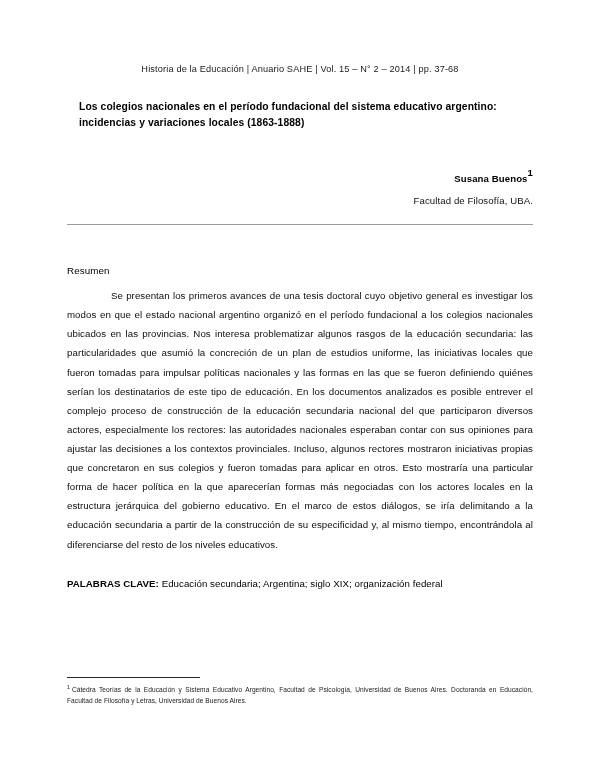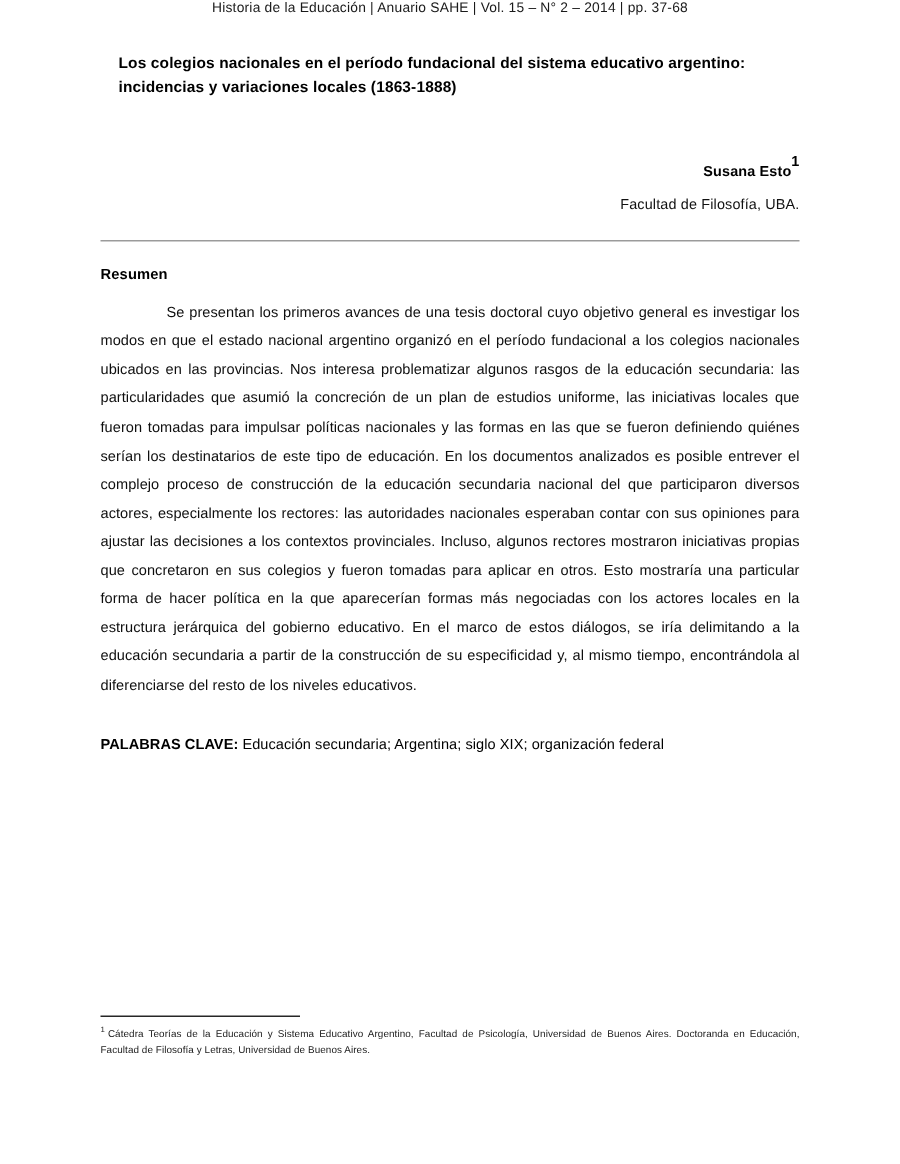--- a/index.html
+++ b/index.html
@@ -23,20 +23,21 @@
     box-sizing: border-box;
     padding: 0 67px;
   }
 
   
   .running-head {
     text-align: center;
     font-size: 9.2px;
     letter-spacing: 0.15px;
     color: #1a1a1a;
+    padding-top: 64px;
     line-height: 1.2;
   }
 
   
   .title-block {
     margin-top: 24px;
   }
   .doc-title {
     font-size: 10.3px;
     font-weight: bold;
@@ -74,23 +75,23 @@
   .rule {
     margin-top: 14px;
     height: 0;
     border: 0;
     border-top: 1px solid #9b9b9b;
     width: 100%;
   }
 
   
   .section-heading {
-    margin-top: 17px;
+    margin-top: 40px;
     font-size: 9.8px;
-    font-weight: bold;
+    font-weight: normal;
     letter-spacing: 0.1px;
   }
   .abstract {
     font-size: 9.7px;
     line-height: 1.97;
     text-align: justify;
     text-indent: 44px;
     letter-spacing: 0.05px;
     color: #0d0d0d;
   }
@@ -140,21 +141,21 @@
 <div class="page">
 
   <div class="running-head">Historia de la Educación | Anuario SAHE | Vol. 15 – N° 2 – 2014 | pp. 37-68</div>
 
   <div class="title-block">
     <h1 class="doc-title">Los colegios nacionales en el período fundacional del sistema educativo argentino: incidencias y variaciones locales (1863-1888)</h1>
   </div>
 
   <div class="author-block">
     <div>
-      <span class="author-name">Susana Esto</span><sup class="author-name">1</sup>
+      <span class="author-name">Susana Buenos</span><sup class="author-name">1</sup>
     </div>
     <div class="author-affil">Facultad de Filosofía, UBA.</div>
   </div>
 
   <hr class="rule">
 
   <div class="section-heading">Resumen</div>
 
   <p class="abstract">Se presentan los primeros avances de una tesis doctoral cuyo objetivo general es investigar los modos en que el estado nacional argentino organizó en el período fundacional a los colegios nacionales ubicados en las provincias. Nos interesa problematizar algunos rasgos de la educación secundaria: las particularidades que asumió la concreción de un plan de estudios uniforme, las iniciativas locales que fueron tomadas para impulsar políticas nacionales y las formas en las que se fueron definiendo quiénes serían los destinatarios de este tipo de educación. En los documentos analizados es posible entrever el complejo proceso de construcción de la educación secundaria nacional del que participaron diversos actores, especialmente los rectores: las autoridades nacionales esperaban contar con sus opiniones para ajustar las decisiones a los contextos provinciales. Incluso, algunos rectores mostraron iniciativas propias que concretaron en sus colegios y fueron tomadas para aplicar en otros. Esto mostraría una particular forma de hacer política en la que aparecerían formas más negociadas con los actores locales en la estructura jerárquica del gobierno educativo. En el marco de estos diálogos, se iría delimitando a la educación secundaria a partir de la construcción de su especificidad y, al mismo tiempo, encontrándola al diferenciarse del resto de los niveles educativos.</p>
 

